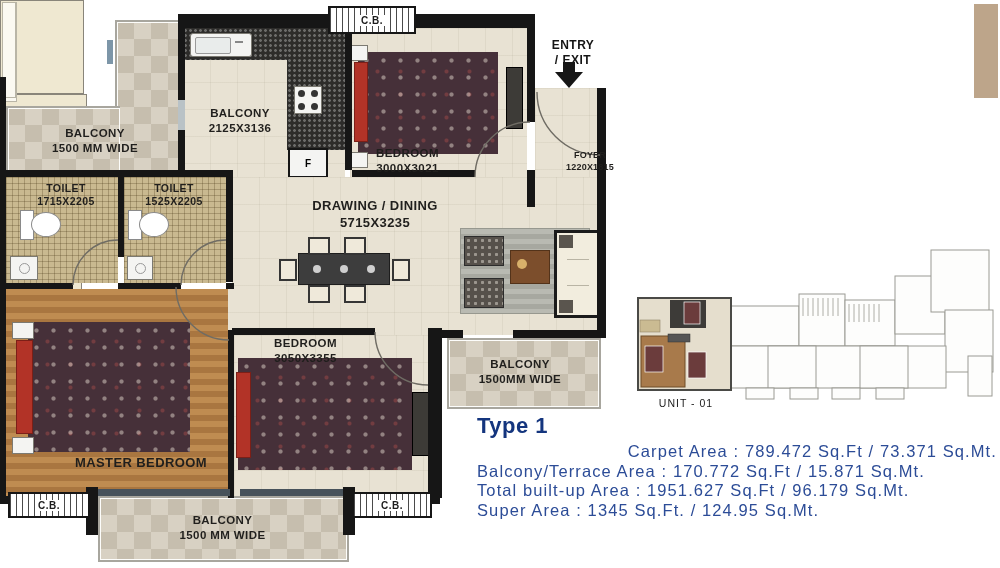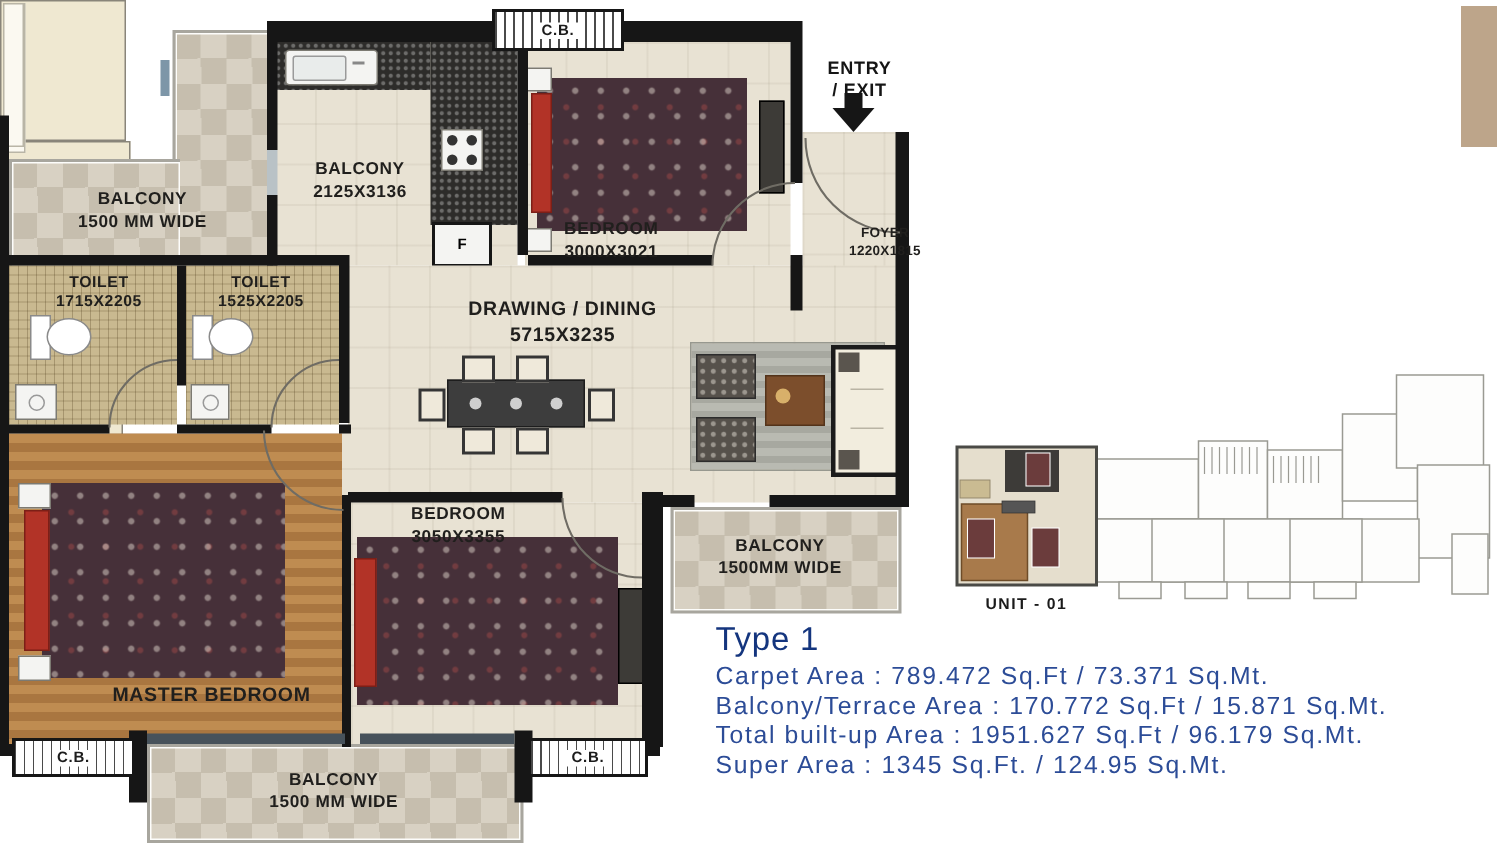--- a/index.html
+++ b/index.html
@@ -33,26 +33,26 @@
     background-image:repeating-linear-gradient(90deg,#4a4a4a 0 1px,transparent 1px 6px);
     display:flex;align-items:center;justify-content:center;}
   .cb span{background:#fff;padding:0 3px;font-weight:bold;font-size:10px;letter-spacing:.5px;color:#1c1c1c;}
   .rl{position:absolute;text-align:center;font-weight:bold;color:#201f1d;
       line-height:1.28;letter-spacing:.4px;font-size:11.5px;}
   .rl.small{font-size:10.5px;}
   .rl.tiny{font-size:9px;letter-spacing:.2px;}
   .rl.big{font-size:13px;}
   .darkunit{position:absolute;background:#3d3b37;}
   #info{position:absolute;left:477px;top:413px;width:520px;}
-  #info .title{font-weight:normal;font-size:22px;letter-spacing:.5px;margin-bottom:3px;}
+  #info .title{font-weight:bold;font-size:22px;letter-spacing:.5px;margin-bottom:3px;}
   #info .line{font-size:16.5px;letter-spacing:1.1px;line-height:19.5px;white-space:nowrap;}
   .entry{position:absolute;left:538px;top:38px;width:70px;text-align:center;
          font-weight:bold;font-size:12px;line-height:1.25;color:#151515;letter-spacing:.5px;}
-  .unitlbl{position:absolute;left:657px;top:397px;width:90px;text-align:left;
-           font-weight:bold;font-size:10.5px;letter-spacing:1px;color:#1b1b1b;}
+  .unitlbl{position:absolute;left:641px;top:397px;width:90px;text-align:center;
+           font-weight:normal;font-size:10.5px;letter-spacing:1px;color:#1b1b1b;}
   svg{position:absolute;left:0;top:0;pointer-events:none;}
 </style>
 </head>
 <body>
 
 <div id="stage">
 
   <div class="floor tiles" style="left:115px;top:20px;width:63px;height:155px;"></div>
   <div class="floor tiles" style="left:6px;top:106px;width:112px;height:69px;border-right:none;"></div>
   <div style="position:absolute;left:107px;top:40px;width:6px;height:24px;background:#7d96a8;"></div>
@@ -281,19 +281,19 @@
       <rect x="60" y="116" width="18" height="26" fill="#6b3c3c" stroke="#fff" stroke-width="0.7"></rect>
       <rect x="56" y="66" width="16" height="22" fill="#6b3c3c" stroke="#fff" stroke-width="0.7"></rect>
       <rect x="12" y="84" width="20" height="12" fill="#cabb92" stroke="#8f8468" stroke-width="0.6"></rect>
       <rect x="40" y="98" width="22" height="8" fill="#555" stroke="#333" stroke-width="0.5"></rect>
     </g>
   </svg>
   <div class="unitlbl">UNIT - 01</div>
 
   <div id="info">
     <div class="title" style="color: rgb(20, 53, 126);">Type 1</div>
-    <div class="line" style="color: rgb(44, 76, 151);">Carpet Area : 789.472 Sq.Ft / 73.371 Sq.Mt.</div>
+    <div class="line" style="color: rgb(44, 76, 151); text-align: right;">Carpet Area : 789.472 Sq.Ft / 73.371 Sq.Mt.</div>
     <div class="line" style="color: rgb(44, 76, 151);">Balcony/Terrace Area : 170.772 Sq.Ft / 15.871 Sq.Mt.</div>
     <div class="line" style="color: rgb(44, 76, 151);">Total built-up Area : 1951.627 Sq.Ft / 96.179 Sq.Mt.</div>
     <div class="line" style="color: rgb(44, 76, 151);">Super Area : 1345 Sq.Ft. / 124.95 Sq.Mt.</div>
   </div>
 
 </div>
 
 </body></html>

